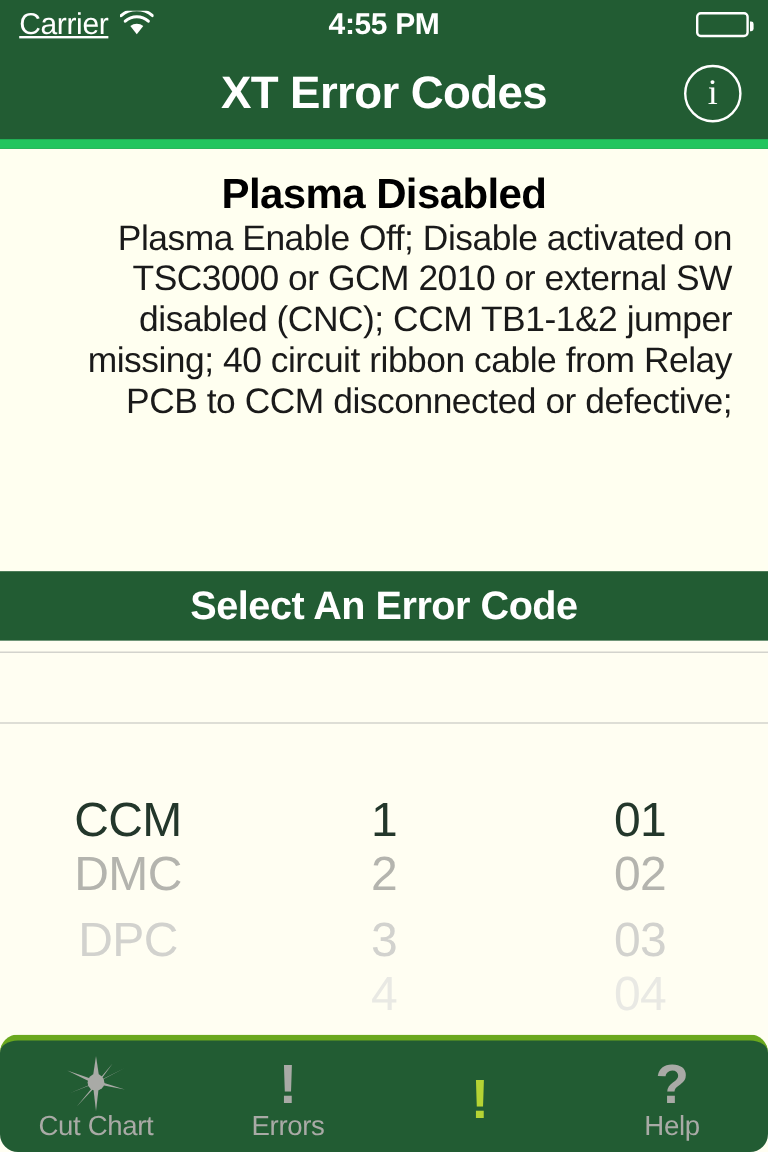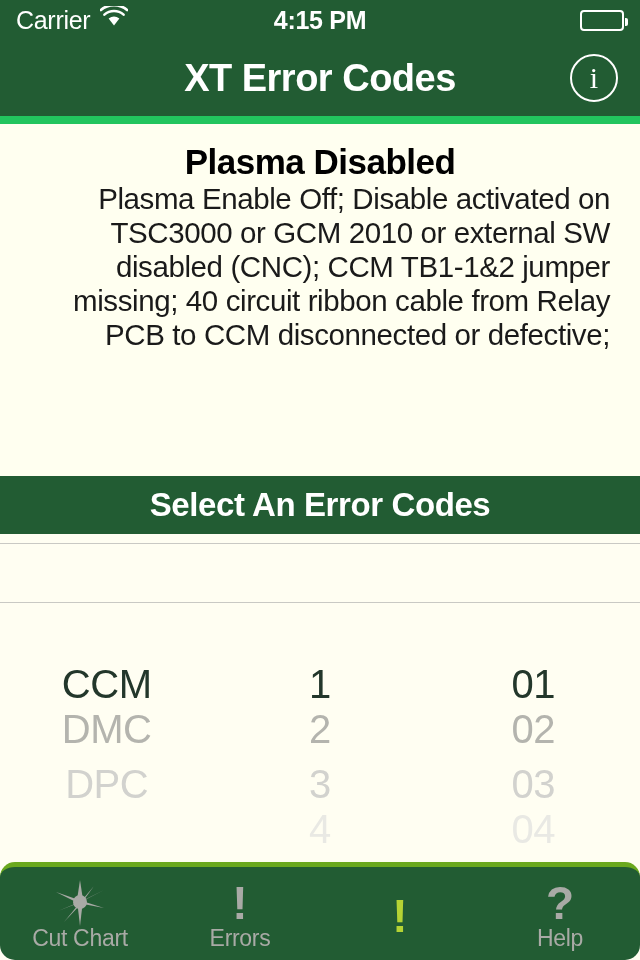--- a/index.html
+++ b/index.html
@@ -19,21 +19,21 @@
   
   .status-bar {
     height:40px;
     background:#225c33;
     display:flex; align-items:center;
     padding:0 16px;
     color:#ffffff;
     flex:0 0 40px;
     position:relative;
   }
-  .status-left { display:flex; align-items:flex-start; gap:10px; }
+  .status-left { display:flex; align-items:flex-end; gap:10px;text-decoration:underline; }
   .carrier-text { font-size:25px; letter-spacing:-0.3px; }
   .wifi-icon { display:block; }
   .status-time {
     position:absolute; left:0; right:0;
     text-align:center;
     font-size:25px; font-weight:bold;
     letter-spacing:-0.3px;
     pointer-events:none;
   }
   .status-right { margin-left:auto; display:flex; align-items:center; }
@@ -218,40 +218,40 @@
     <div class="status-left">
       <span class="carrier-text">Carrier</span>
       <span class="wifi-icon">
         <svg width="28" height="21" viewBox="0 0 28 21">
           <path d="M14 19.5 L8.6 12.6 A8.8 8.8 0 0 1 19.4 12.6 Z" fill="#ffffff"></path>
           <path d="M4.4 8.6 A14.5 14.5 0 0 1 23.6 8.6" stroke="#ffffff" stroke-width="2.6" fill="none" stroke-linecap="round"></path>
           <path d="M0.9 4.0 A20 20 0 0 1 27.1 4.0" stroke="#ffffff" stroke-width="2.6" fill="none" stroke-linecap="round"></path>
         </svg>
       </span>
     </div>
-    <div class="status-time">4:15 PM</div>
+    <div class="status-time">4:55 PM</div>
     <div class="status-right">
       <span class="battery"></span>
     </div>
   </div>
 
   <div class="nav-bar">
     <div class="nav-title">XT Error Codes</div>
     <div class="info-button">
       <span>i</span>
     </div>
   </div>
 
   <div class="content">
     <div class="error-title">Plasma Disabled</div>
     <div class="error-body">Plasma Enable Off; Disable activated on TSC3000 or GCM 2010 or external SW disabled (CNC);  CCM TB1-1&amp;2 jumper missing; 40 circuit ribbon cable from Relay PCB to CCM disconnected or defective;</div>
   </div>
 
   <div class="section-bar">
-    <div class="section-bar-title">Select An Error Codes</div>
+    <div class="section-bar-title">Select An Error Code</div>
   </div>
 
   <div class="picker">
     <div class="picker-cols">
 
       <div class="picker-col col-0">
         <div class="picker-rows">
           <div class="picker-row selected">CCM</div>
           <div class="picker-row r1">DMC</div>
           <div class="picker-row r2">DPC</div>

